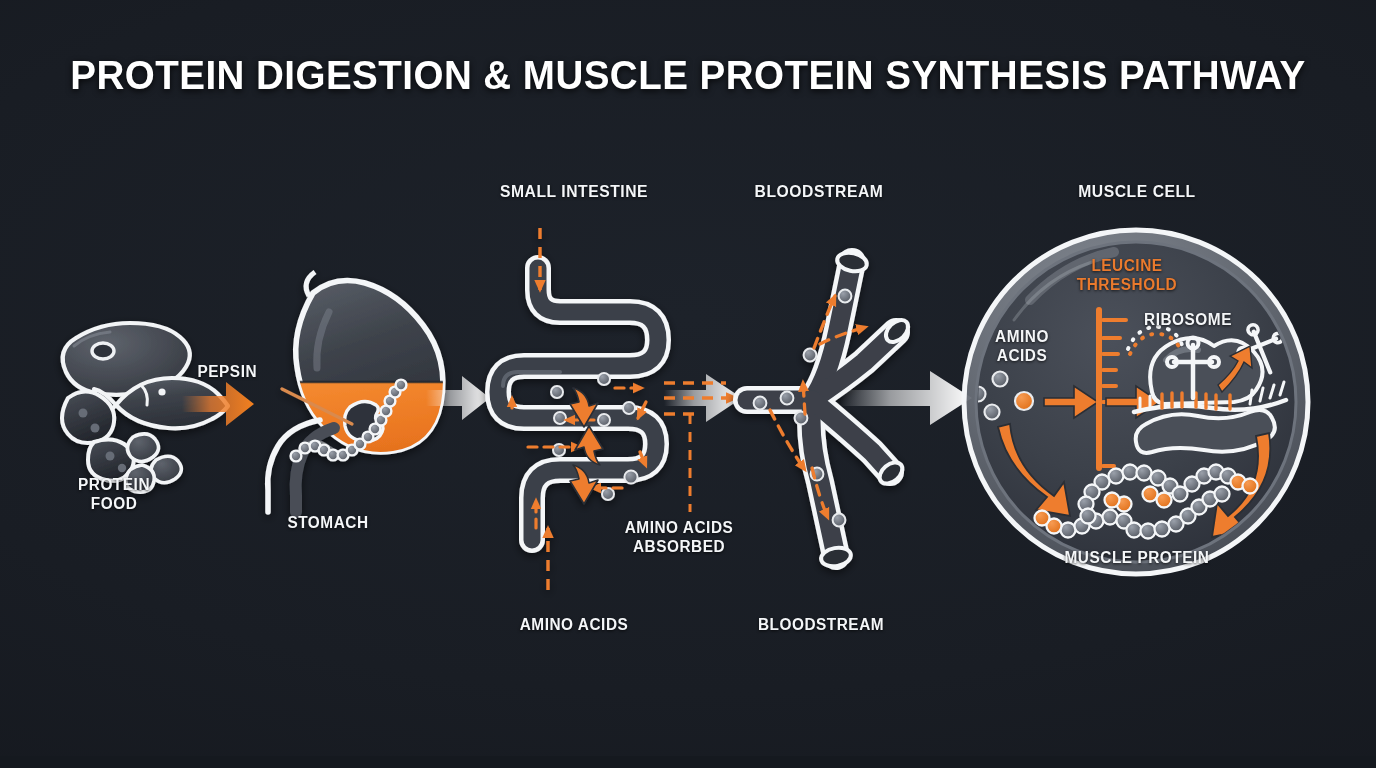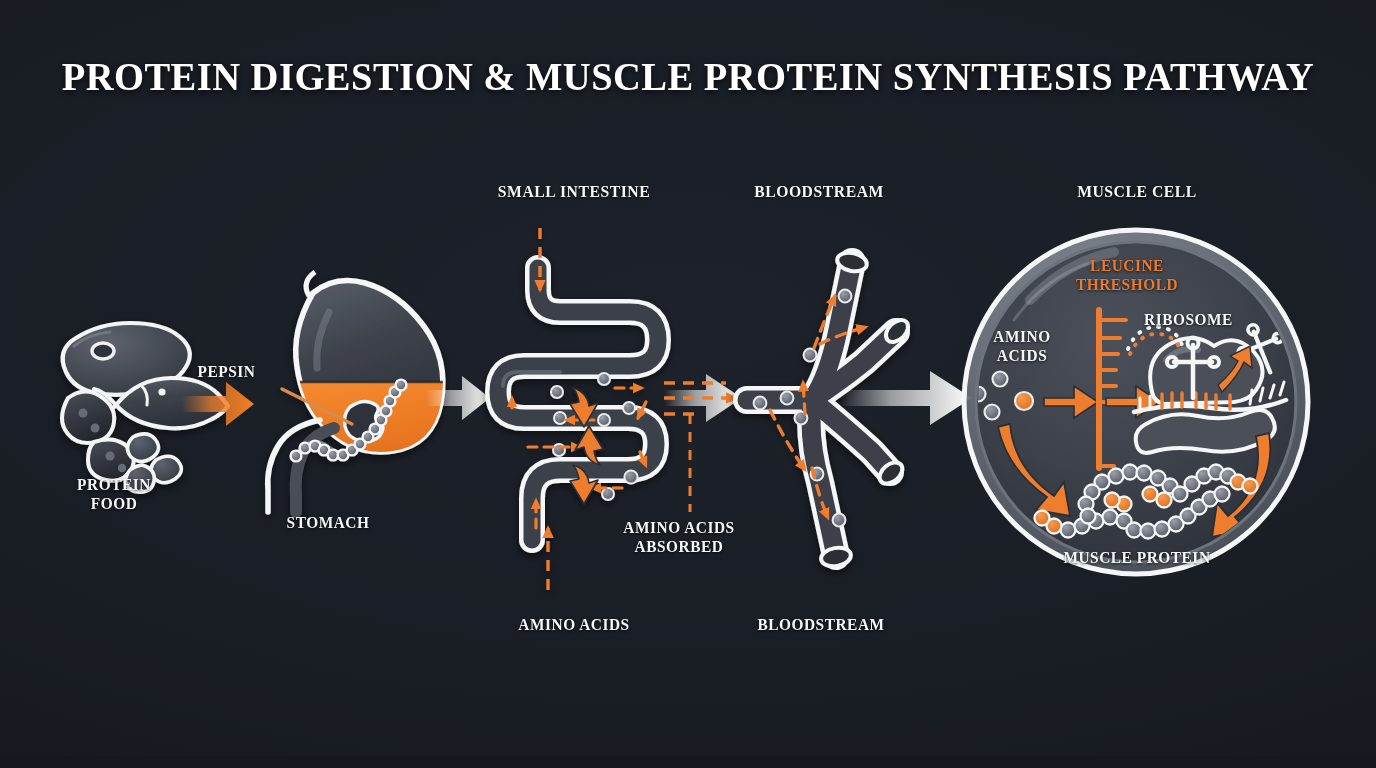--- a/index.html
+++ b/index.html
@@ -5,21 +5,21 @@
 <style>
   html, body {
     margin: 0; padding: 0;
     background: #15191f;
   }
   #stage {
     position: relative;
     width: 1376px; height: 756px;
     background: radial-gradient(ellipse 110% 90% at 50% 42%, #1d222a 0%, #191d24 55%, #14171d 100%);
     overflow: hidden;
-    font-family: Liberation Serif, serif;
+    font-family: Liberation Sans, sans-serif;
     -webkit-font-smoothing: antialiased;
   }
 
   
   .lbl {
     position: absolute;
     color: #f4f6f8;
     font-weight: bold;
     letter-spacing: 0.035em;
     text-align: center;

